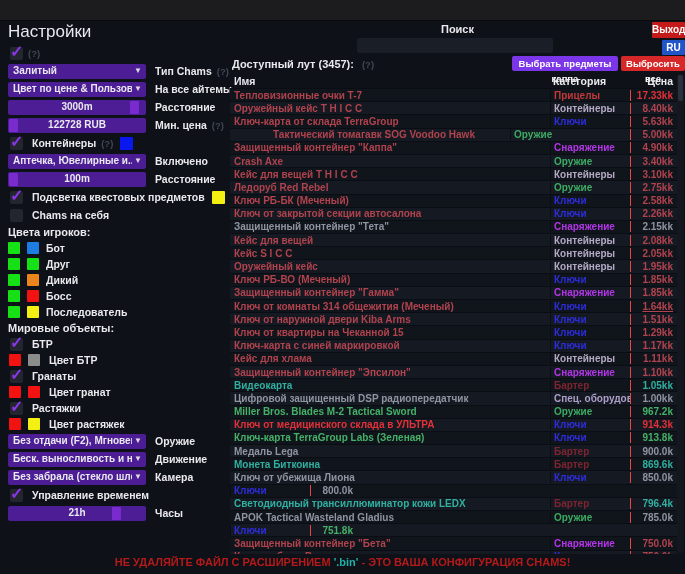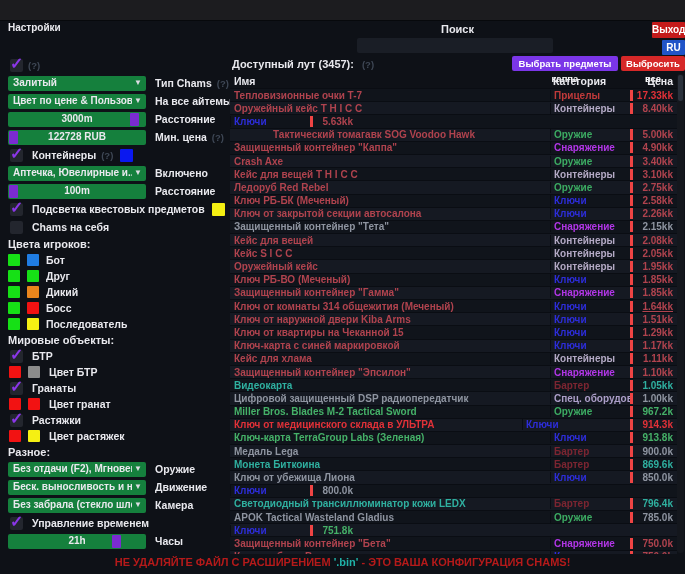--- a/index.html
+++ b/index.html
@@ -5,33 +5,33 @@
   html,body{margin:0;padding:0;}
   body{
     width:685px;height:574px;position:relative;overflow:hidden;
     background:#0e1117;font-family:"Liberation Sans",sans-serif;
     -webkit-font-smoothing:antialiased;
   }
   .top-strip{position:absolute;left:0;top:0;width:685px;height:20px;background:#1c1c1f;border-bottom:1px solid #07090c;}
 
   
   .settings{position:absolute;left:8px;top:22px;width:218px;}
-  .panel-title{font-size:10px;color:#e9e9ee;font-weight:700;height:14px;margin-bottom:20px;}
+  .panel-title{font-size:17px;color:#e9e9ee;font-weight:400;height:14px;margin-bottom:8px;}
   .srow{height:18px;display:flex;align-items:center;position:relative;}
   .sec{height:15px;line-height:15px;font-size:11px;font-weight:700;color:#e9e9ee;margin-top:1px;}
   .crow{height:16px;display:flex;align-items:center;}
 
   .cb{width:13px;height:13px;background:#23262e;border-radius:2px;position:relative;flex:0 0 13px;margin-left:2px;}
   .cb .mark{display:none;position:absolute;left:0px;top:-5px;color:#8a36e8;font-size:16px;font-weight:700;}
   .cb.on .mark{display:block;}
 
   .lbl{font-size:10.5px;font-weight:700;color:#e9e9ee;margin-left:9px;white-space:nowrap;}
   .hint{font-size:9.5px;font-weight:700;color:#3f4856;margin-left:5px;}
 
-  .dd,.slider{width:138px;height:15px;background:#15803d;border-radius:2px;position:relative;flex:0 0 138px;box-sizing:border-box;}
+  .dd,.slider{width:138px;height:15px;background:#4c1d95;border-radius:2px;position:relative;flex:0 0 138px;box-sizing:border-box;}
   .dd .val{position:absolute;left:5px;top:1px;right:14px;font-size:10px;font-weight:700;color:#e9e9ee;white-space:nowrap;overflow:hidden;}
   .dd .arrow{position:absolute;right:4px;top:2px;font-size:8px;color:#dcdce2;}
   .slider .val{position:absolute;left:0;right:0;top:1px;text-align:center;font-size:10px;font-weight:700;color:#e9e9ee;}
   .slider .handle{position:absolute;top:1px;width:9px;height:13px;background:#7a2bd0;border-radius:1px;}
 
   .swatch{width:13px;height:13px;border-radius:1px;margin-left:7px;}
   .pc-swatch{width:12px;height:12px;border-radius:1px;}
   .pcrow .pc-swatch + .pc-swatch{margin-left:7px;}
   .pcrow .lbl{margin-left:7px;}
 
@@ -47,21 +47,21 @@
   .dropall-btn{position:absolute;left:621px;top:56px;width:64px;height:15px;background:#d62828;color:#fff;font-size:9.5px;font-weight:700;text-align:center;line-height:15px;border-radius:2px;}
 
   .table{position:absolute;left:230px;top:74px;width:447px;}
   .thead{display:flex;height:14px;align-items:center;border-bottom:1px solid #0a0d13;color:#e9e9ee;font-size:10.5px;font-weight:700;}
   .rows{height:465px;overflow:hidden;}
   .lrow{display:flex;height:13.2px;box-sizing:border-box;border-bottom:1px solid #0a0d13;align-items:center;font-size:10px;font-weight:700;}
   .lrow:nth-child(even){background:#151922;}
   .lrow:nth-child(odd){background:#10141b;}
   .c-name{flex:1;padding-left:4px;overflow:hidden;white-space:nowrap;}
   .c-cat{width:80px;flex:0 0 80px;border-left:1px solid #0a0d13;padding-left:3px;box-sizing:border-box;overflow:hidden;white-space:nowrap;}
-  .c-price{width:47px;flex:0 0 47px;border-left:3px solid #ef4444;text-align:right;padding-right:4px;box-sizing:border-box;white-space:nowrap;}
+  .c-price{width:47px;flex:0 0 47px;border-left:1px solid #ef4444;text-align:right;padding-right:4px;box-sizing:border-box;white-space:nowrap;}
   .thead .c-name{padding-left:4px;}
   .thead .c-cat,.thead .c-price{border-left:none;}
 
   .vscroll{position:absolute;left:677px;top:74px;width:7px;height:479px;background:#14171d;border-radius:3px;}
   .vscroll .thumb{position:absolute;left:1px;top:1px;width:5px;height:26px;background:#2b313c;border-radius:2px;}
 
   .footer{position:absolute;left:0;top:551px;width:685px;height:23px;text-align:center;font-size:11px;font-weight:700;line-height:23px;}
   .footer .warn{color:#b51a1a;}
   .footer .file{color:#1fb2a8;}
 </style>
@@ -211,21 +211,20 @@
         </span>
         <span class="lbl">Растяжки</span>
       </div>
       <div class="crow">
         <span class="pc-swatch" style="background: rgb(242, 18, 18); margin-left: 1px;"></span>
         <span class="pc-swatch" style="background: rgb(245, 240, 19); margin-left: 7px;"></span>
         <span class="lbl">Цвет растяжек</span>
       </div>
     </div>
 
-  <div class="sec">Разное:</div>
 
   <div class="srow">
     <span class="dd">
       <span class="val">Без отдачи (F2), Мгновенное п</span>
       <span class="arrow">▼</span>
     </span>
     <span class="lbl">Оружие</span>
   </div>
 
   <div class="srow">
@@ -282,27 +281,28 @@
         <span class="c-name" style="color: rgb(176, 67, 78);">Тепловизионные очки T-7</span>
         <span class="c-cat" style="color: rgb(192, 58, 58);">Прицелы</span>
         <span class="c-price" style="color: rgb(226, 49, 56);">17.33kk</span>
       </div>
       <div class="lrow">
         <span class="c-name" style="color: rgb(176, 67, 78);">Оружейный кейс T H I C C</span>
         <span class="c-cat" style="color: rgb(179, 169, 196);">Контейнеры</span>
         <span class="c-price" style="color: rgb(176, 67, 78);">8.40kk</span>
       </div>
       <div class="lrow">
+        <span class="c-name" style="color: rgb(176, 67, 78);">Ключ-карта от склада TerraGroup</span>
         <span class="c-cat" style="color: rgb(45, 45, 217);">Ключи</span>
         <span class="c-price" style="color: rgb(176, 67, 78);">5.63kk</span>
       </div>
       <div class="lrow">
         <span class="c-name" style="color: rgb(176, 67, 78); margin-left: 39px;">Тактический томагавк SOG Voodoo Hawk</span>
         <span class="c-cat" style="color: rgb(60, 171, 98);">Оружие</span>
-        <span class="c-price" style="color: rgb(176, 67, 78);">5.00kk</span>
+        <span class="c-price" style="color: rgb(176, 67, 78); margin-left: 40px;">5.00kk</span>
       </div>
       <div class="lrow">
         <span class="c-name" style="color: rgb(176, 67, 78);">Защищенный контейнер "Каппа"</span>
         <span class="c-cat" style="color: rgb(177, 54, 230);">Снаряжение</span>
         <span class="c-price" style="color: rgb(176, 67, 78);">4.90kk</span>
       </div>
       <div class="lrow">
         <span class="c-name" style="color: rgb(176, 67, 78);">Crash Axe</span>
         <span class="c-cat" style="color: rgb(60, 171, 98);">Оружие</span>
         <span class="c-price" style="color: rgb(176, 67, 78);">3.40kk</span>
@@ -398,21 +398,21 @@
         <span class="c-price" style="color: rgb(142, 148, 160);">1.00kk</span>
       </div>
       <div class="lrow">
         <span class="c-name" style="color: rgb(69, 177, 104);">Miller Bros. Blades M-2 Tactical Sword</span>
         <span class="c-cat" style="color: rgb(60, 171, 98);">Оружие</span>
         <span class="c-price" style="color: rgb(69, 177, 104);">967.2k</span>
       </div>
       <div class="lrow">
         <span class="c-name" style="color: rgb(226, 49, 56);">Ключ от медицинского склада в УЛЬТРА</span>
         <span class="c-cat" style="color: rgb(45, 45, 217);">Ключи</span>
-        <span class="c-price" style="color: rgb(226, 49, 56); margin-left: 28px;">914.3k</span>
+        <span class="c-price" style="color: rgb(226, 49, 56);">914.3k</span>
       </div>
       <div class="lrow">
         <span class="c-name" style="color: rgb(69, 177, 104);">Ключ-карта TerraGroup Labs (Зеленая)</span>
         <span class="c-cat" style="color: rgb(45, 45, 217);">Ключи</span>
         <span class="c-price" style="color: rgb(69, 177, 104);">913.8k</span>
       </div>
       <div class="lrow">
         <span class="c-name" style="color: rgb(142, 148, 160);">Медаль Lega</span>
         <span class="c-cat" style="color: rgb(124, 37, 49);">Бартер</span>
         <span class="c-price" style="color: rgb(142, 148, 160);">900.0k</span>

